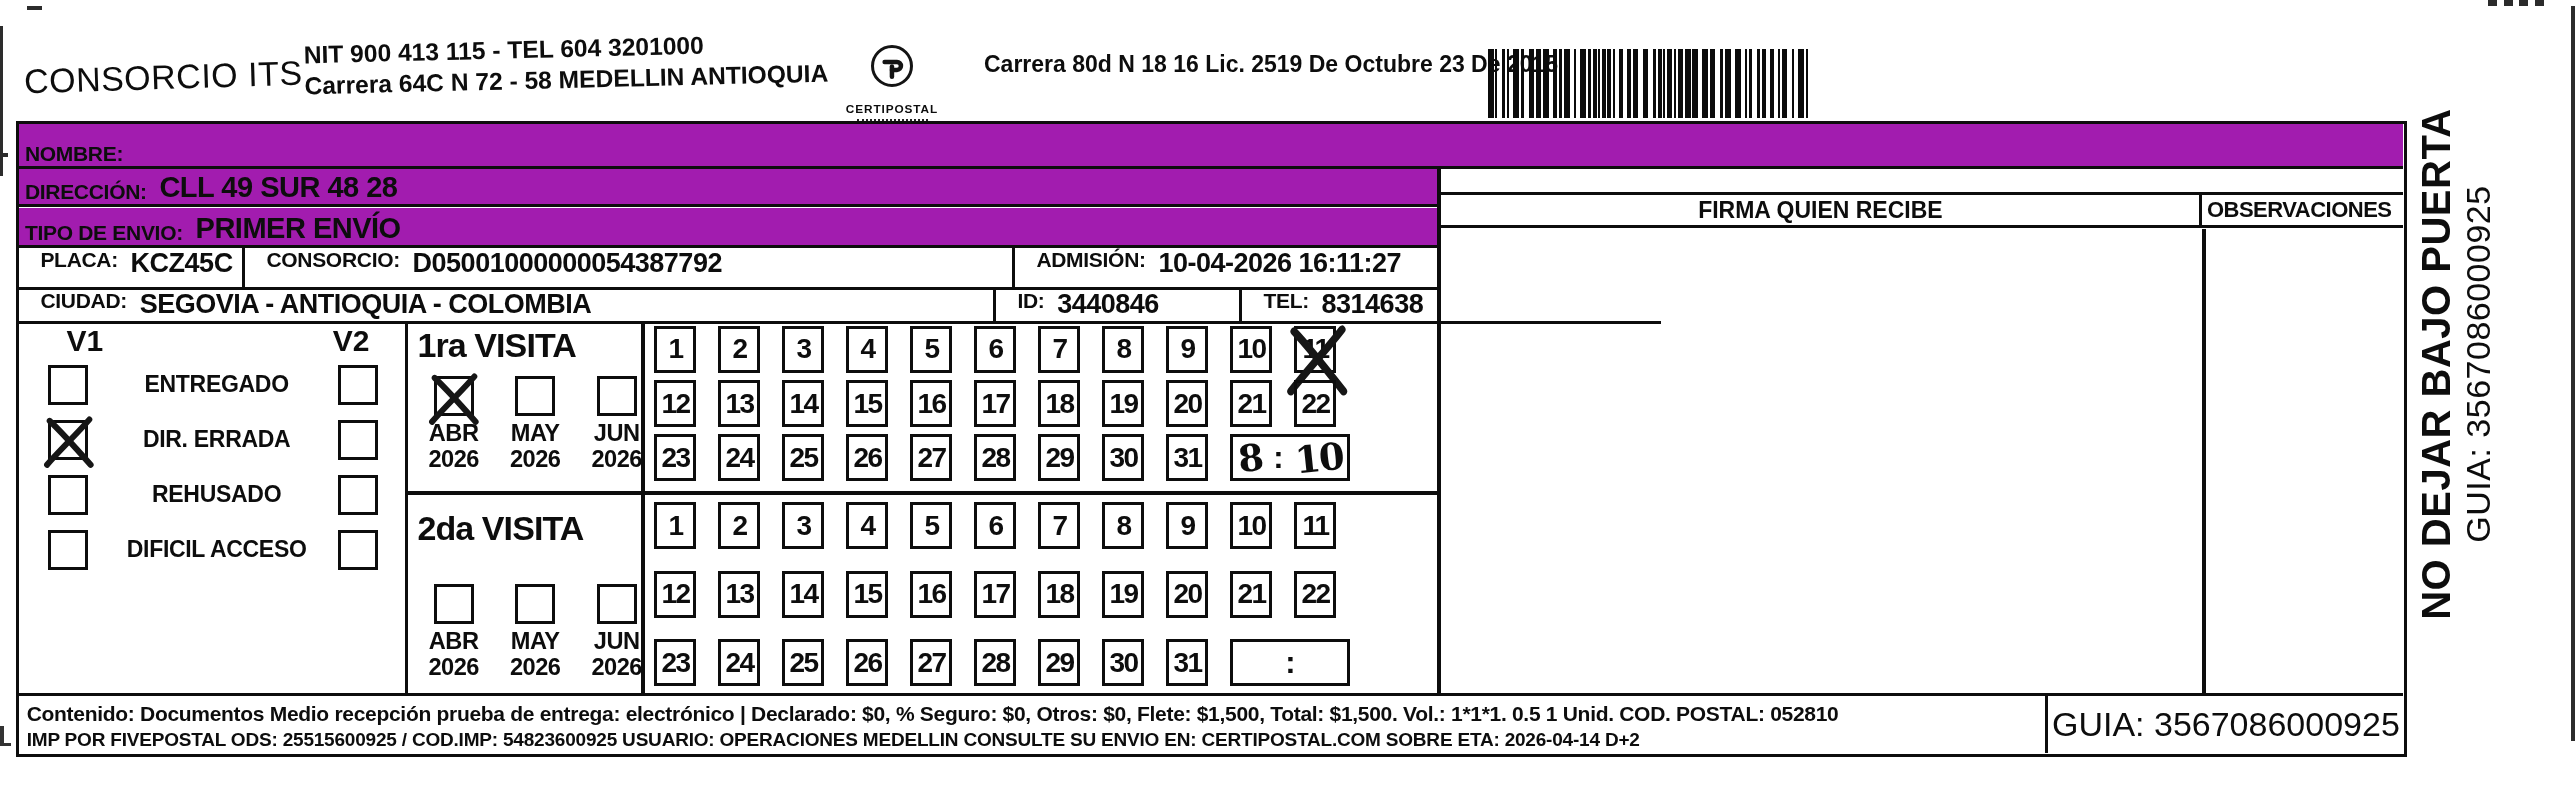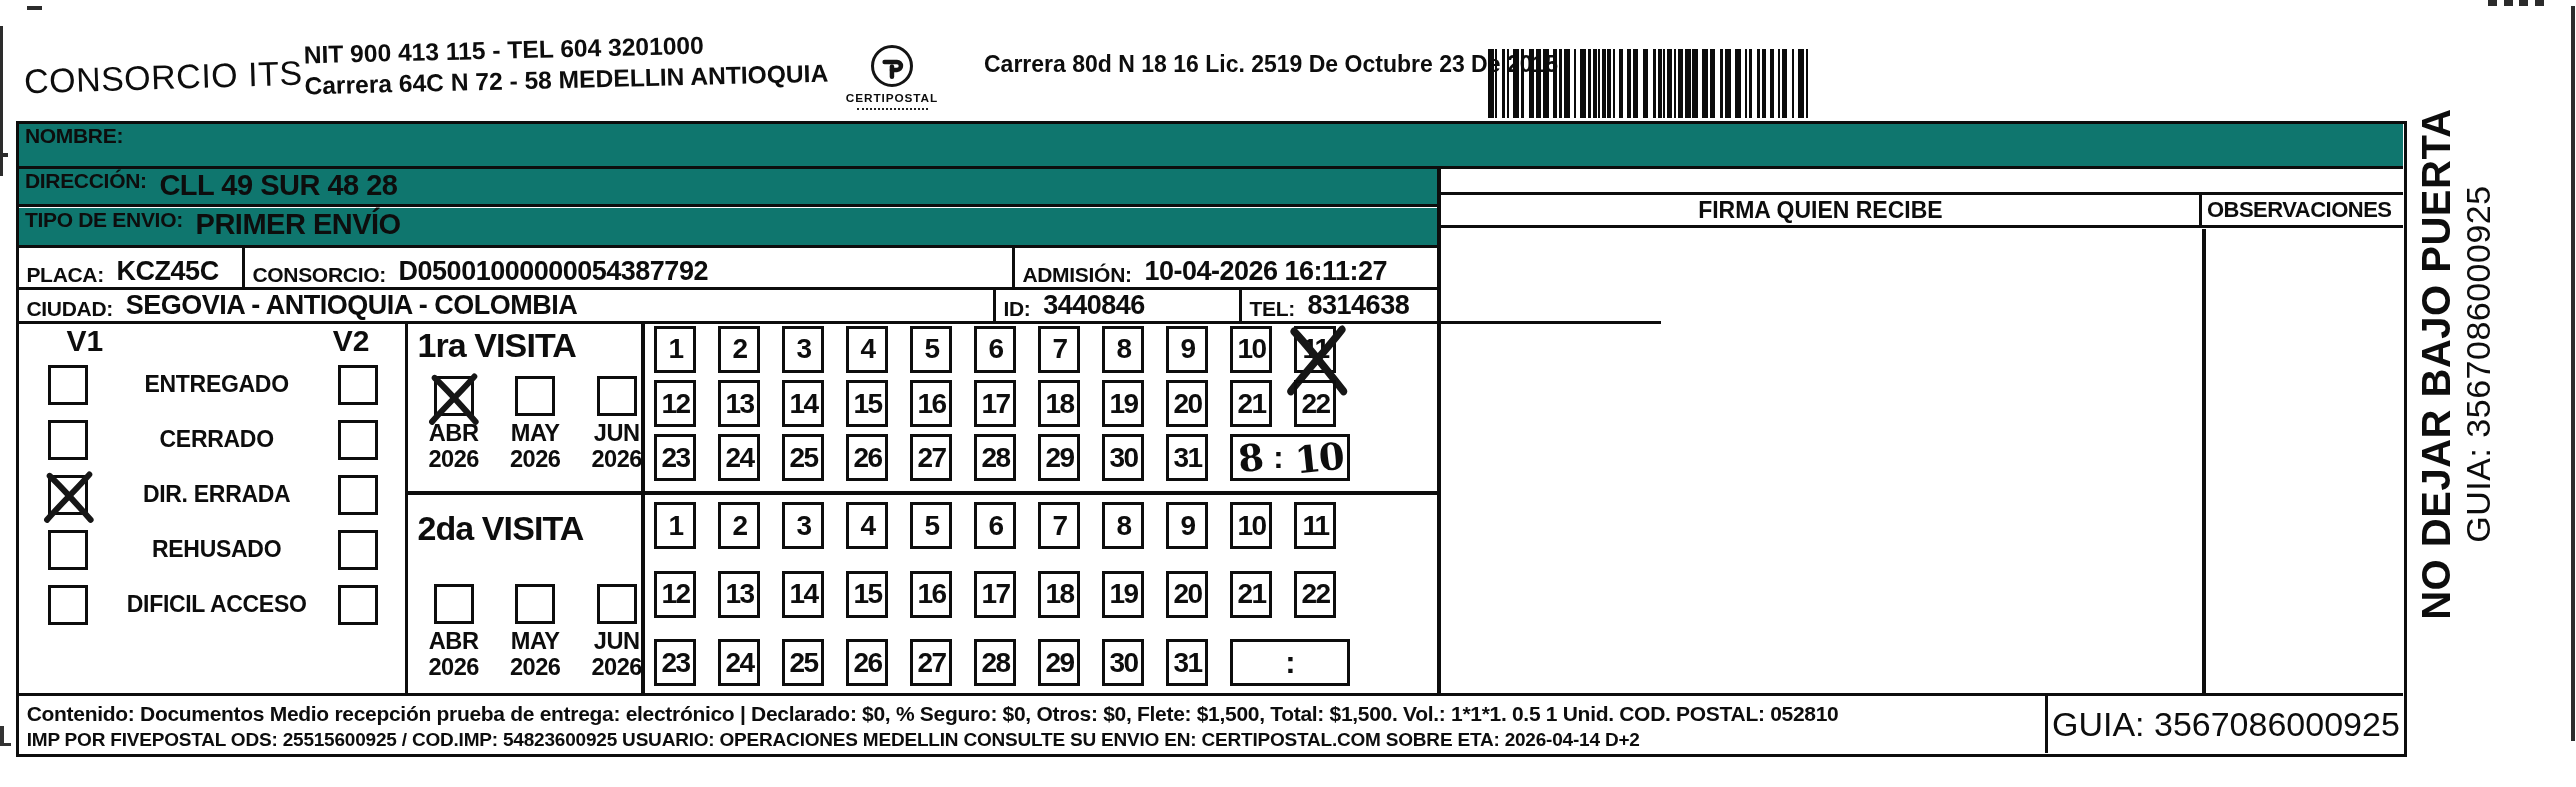--- a/index.html
+++ b/index.html
@@ -6,40 +6,40 @@
   html,body{width:2576px;height:787px;background:#ffffff;font-family:"Liberation Sans",sans-serif;color:#0d0d0d;overflow:hidden}
   #sheet{position:relative;width:2576px;height:787px;background:#fff}
 
   
   .company{position:absolute;left:23.6px;top:58px;font-size:34px;letter-spacing:0.5px;transform:rotate(-1.8deg);white-space:nowrap}
   .company-info{position:absolute;left:304px;top:33px;font-size:24.6px;font-weight:700;line-height:31px;transform:rotate(-1.4deg);white-space:nowrap}
   .logo{position:absolute;left:833px;top:45px;width:118px;text-align:center}
   .logo-circle{width:42px;height:42px;border:3.6px solid #141414;border-radius:50%;margin:0 auto;display:flex;align-items:center;justify-content:center}
   .logo-circle svg{width:27px;height:27px}
   .logo-circle path{stroke:#141414;stroke-width:4;fill:none;stroke-linecap:round}
-  .logo-name{font-size:11.8px;font-weight:700;letter-spacing:0.9px;margin-top:4px}
+  .logo-name{font-size:11.8px;font-weight:700;letter-spacing:0.9px;margin-top:15px}
   .logo-tagline{width:71px;height:0;border-top:2.7px dotted #222;margin:2.7px auto 0}
   .carrier{position:absolute;left:984px;top:45px;white-space:nowrap}
   .carrier-line1{font-size:28px;font-weight:700}
   .carrier-line2{font-size:23px;font-weight:700;margin-top:5.5px}
   .barcode{position:absolute;left:1488px;top:49px;width:320px;height:69px;display:flex;align-items:stretch;overflow:hidden}
   .barcode div{background:#0b0b0b;height:100%;flex:0 0 auto}
 
   
   #doc-table{position:absolute;left:16.4px;top:121px;width:2391px;height:636px;border:3.6px solid #0d0d0d;background:#fff}
   .lab{font-weight:700;font-size:21px;letter-spacing:-0.3px;margin-right:12.7px;white-space:nowrap}
   .val{font-weight:700;font-size:29px;letter-spacing:-0.5px;white-space:nowrap}
-  .row{position:absolute;display:flex;align-items:flex-start;padding-left:5.5px;border-bottom:3.6px solid #0d0d0d;background:#0f766e}
+  .row{position:absolute;display:flex;align-items:flex-end;padding-left:5.5px;border-bottom:3.6px solid #0d0d0d;background:#a21caf}
   .row-nombre{left:0;top:0;width:2384px;height:45px}
   .row-direccion{left:0;top:45px;width:1418px;height:38px}
   .row-tipo{left:0;top:84px;width:1418px;height:40px}
   .cells{position:absolute;display:flex;border-bottom:3.6px solid #0d0d0d}
   .row-placa{left:0;top:124px;width:1418px;height:42px}
   .row-ciudad{left:0;top:165px;width:1642px;height:35px}
-  .cell{display:flex;align-items:flex-end;padding-left:7px;height:100%}
+  .cell{display:flex;align-items:flex-start;padding-left:21px;height:100%}
   .br{border-right:3.6px solid #0d0d0d}
   .c-placa{width:226px}
   .c-documento{width:770px}
   .c-admision{flex:1}
   .c-ciudad{width:977px}
   .c-id{width:246px}
   .c-tel{flex:1}
   .val-m{font-weight:700;font-size:27px;letter-spacing:-0.5px;white-space:nowrap}
 
   
@@ -238,25 +238,20 @@
     <div class="v1v2-box">
       <div class="vhdr vhdr-1">V1</div>
       <div class="vhdr vhdr-2">V2</div>
       <div class="status-rows">
           <div class="status-row">
             <div class="checkbox"></div>
             <div class="status-label">ENTREGADO</div>
             <div class="checkbox"></div>
           </div>
           <div class="status-row">
-            <div class="checkbox"></div>
-            <div class="status-label">CERRADO</div>
-            <div class="checkbox"></div>
-          </div>
-          <div class="status-row">
             <div class="checkbox">
               <svg class="xm" viewBox="0 0 40 40" preserveAspectRatio="none">
                 <path d="M5 5 C14 13 25 25 36 37"></path>
                 <path d="M35 4 C26 14 12 27 3 37"></path>
               </svg>
             </div>
             <div class="status-label">DIR. ERRADA</div>
             <div class="checkbox"></div>
           </div>
           <div class="status-row">

